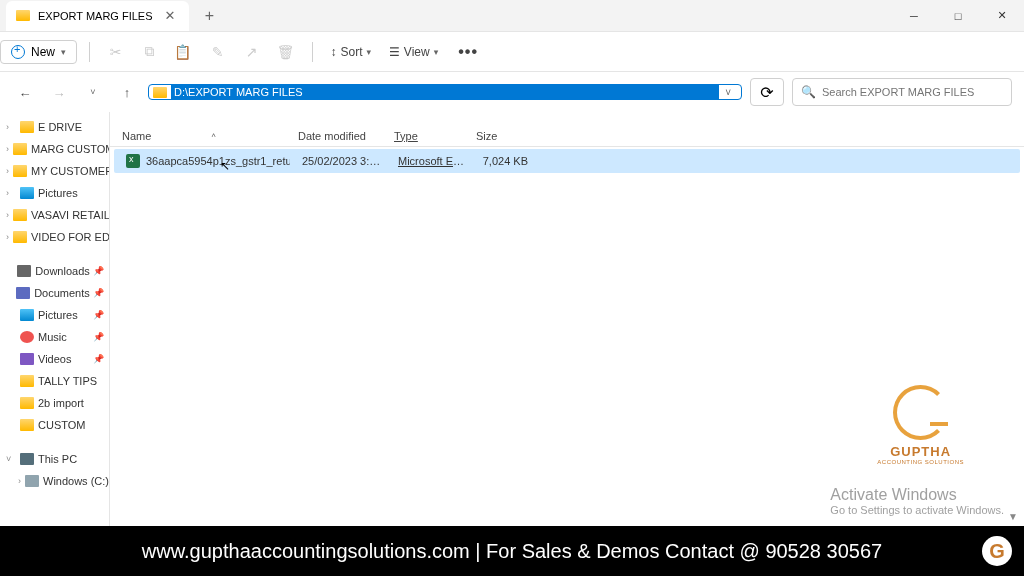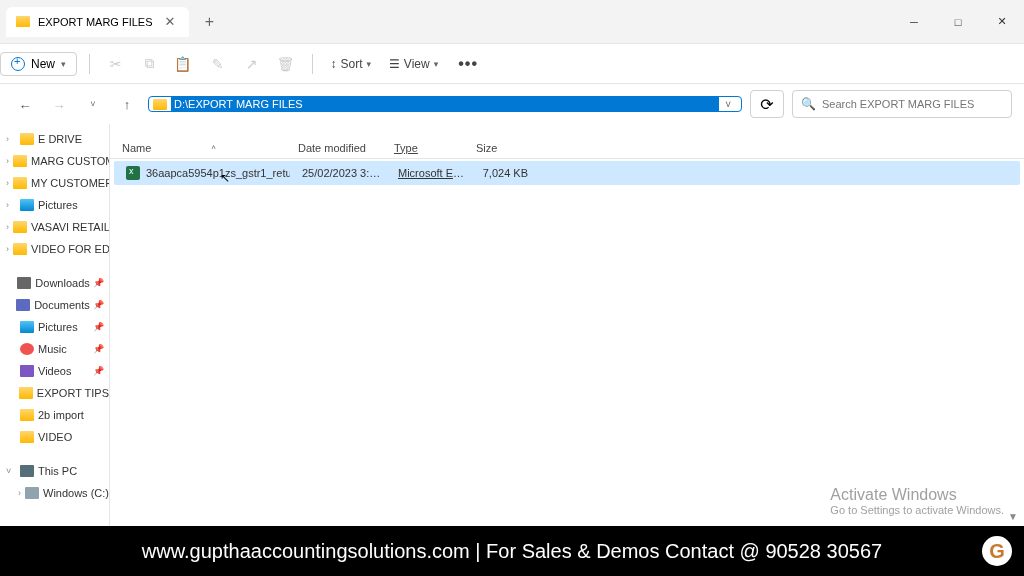--- a/index.html
+++ b/index.html
@@ -1,18 +1,18 @@
 <!DOCTYPE html>
 <html><head>
   <meta charset="utf-8">
   <style>
     * { margin: 0; padding: 0; box-sizing: border-box; font-family: 'Segoe UI', Tahoma, sans-serif; }
     body { width: 1024px; height: 576px; background: #fff; overflow: hidden; position: relative; }
     
-    .titlebar { height: 44px; width: 100%; display: flex; align-items: center; background: #f3f3f3; border-bottom: 1px solid #e5e5e5; }
+    .titlebar { height: 32px; width: 100%; display: flex; align-items: center; background: #f3f3f3; border-bottom: 1px solid #e5e5e5; }
     .tab { display: flex; align-items: center; background: #fff; height: 30px; padding: 0 10px; border-radius: 6px 6px 0 0; margin-left: 6px; gap: 8px; font-size: 11px; }
     .tab .folder-ico { width: 14px; height: 11px; background: linear-gradient(#ffd66e,#ffb900); border-radius: 1px; }
     .tab .close-x { color: #666; font-size: 13px; cursor: pointer; padding: 0 4px; }
     .add-tab { width: 24px; height: 24px; display: flex; align-items: center; justify-content: center; color: #666; font-size: 16px; margin-left: 8px; cursor: pointer; }
     .win-controls { margin-left: auto; display: flex; }
     .win-btn { width: 44px; height: 32px; display: flex; align-items: center; justify-content: center; color: #333; cursor: pointer; font-size: 11px; }
     
     .toolbar { height: 40px; display: flex; align-items: center; padding: 0 0; gap: 6px; border-bottom: 1px solid #e5e5e5; }
     .new-btn { display: flex; align-items: center; gap: 6px; padding: 4px 10px; border: 1px solid #d0d0d0; border-radius: 4px; font-size: 12px; background: #fff; cursor: pointer; }
     .new-btn .plus-circle { width: 14px; height: 14px; border: 1px solid #0078d4; border-radius: 50%; position: relative; }
@@ -207,31 +207,31 @@
         </div>
       <div class="sb-item">
           <span class="caret"></span>
           <span class="ico ico-video"></span>
           <span>Videos</span>
           <span class="pin">📌</span>
         </div>
       <div class="sb-item">
           <span class="caret"></span>
           <span class="ico ico-folder"></span>
-          <span>EXPORT TIPS</span>
+          <span>TALLY TIPS</span>
         </div>
       <div class="sb-item">
           <span class="caret"></span>
           <span class="ico ico-folder"></span>
           <span>2b import</span>
         </div>
       <div class="sb-item">
           <span class="caret"></span>
           <span class="ico ico-folder"></span>
-          <span>VIDEO</span>
+          <span>CUSTOM</span>
         </div>
     </div>
 
     <div class="sb-group">
       <div class="sb-item">
           <span class="caret">˅</span>
           <span class="ico ico-pc"></span>
           <span>This PC</span>
         </div>
       <div class="sb-item" style="padding-left:18px">
@@ -257,20 +257,25 @@
       <div class="col-name">
         <span class="excel-ico"></span>
         <span>36aapca5954p1zs_gstr1_return_jun_2022</span>
       </div>
       <div class="col-date">25/02/2023 3:40 PM</div>
       <div class="col-type">Microsoft Excel W...</div>
       <div class="col-size" style="text-align:right">7,024 KB</div>
     </div>
     <span class="cursor-ptr">↖</span>
 
+    <div class="watermark">
+      <div class="g-logo"></div>
+      <div class="brand">GUPTHA</div>
+      <div class="sub">ACCOUNTING SOLUTIONS</div>
+    </div>
   </div>
 </div>
 
 <div class="activate">
   <div class="t1">Activate Windows</div>
   <div class="t2">Go to Settings to activate Windows.</div>
 </div>
 
 <div class="scroll-arrow">▼</div>
 

